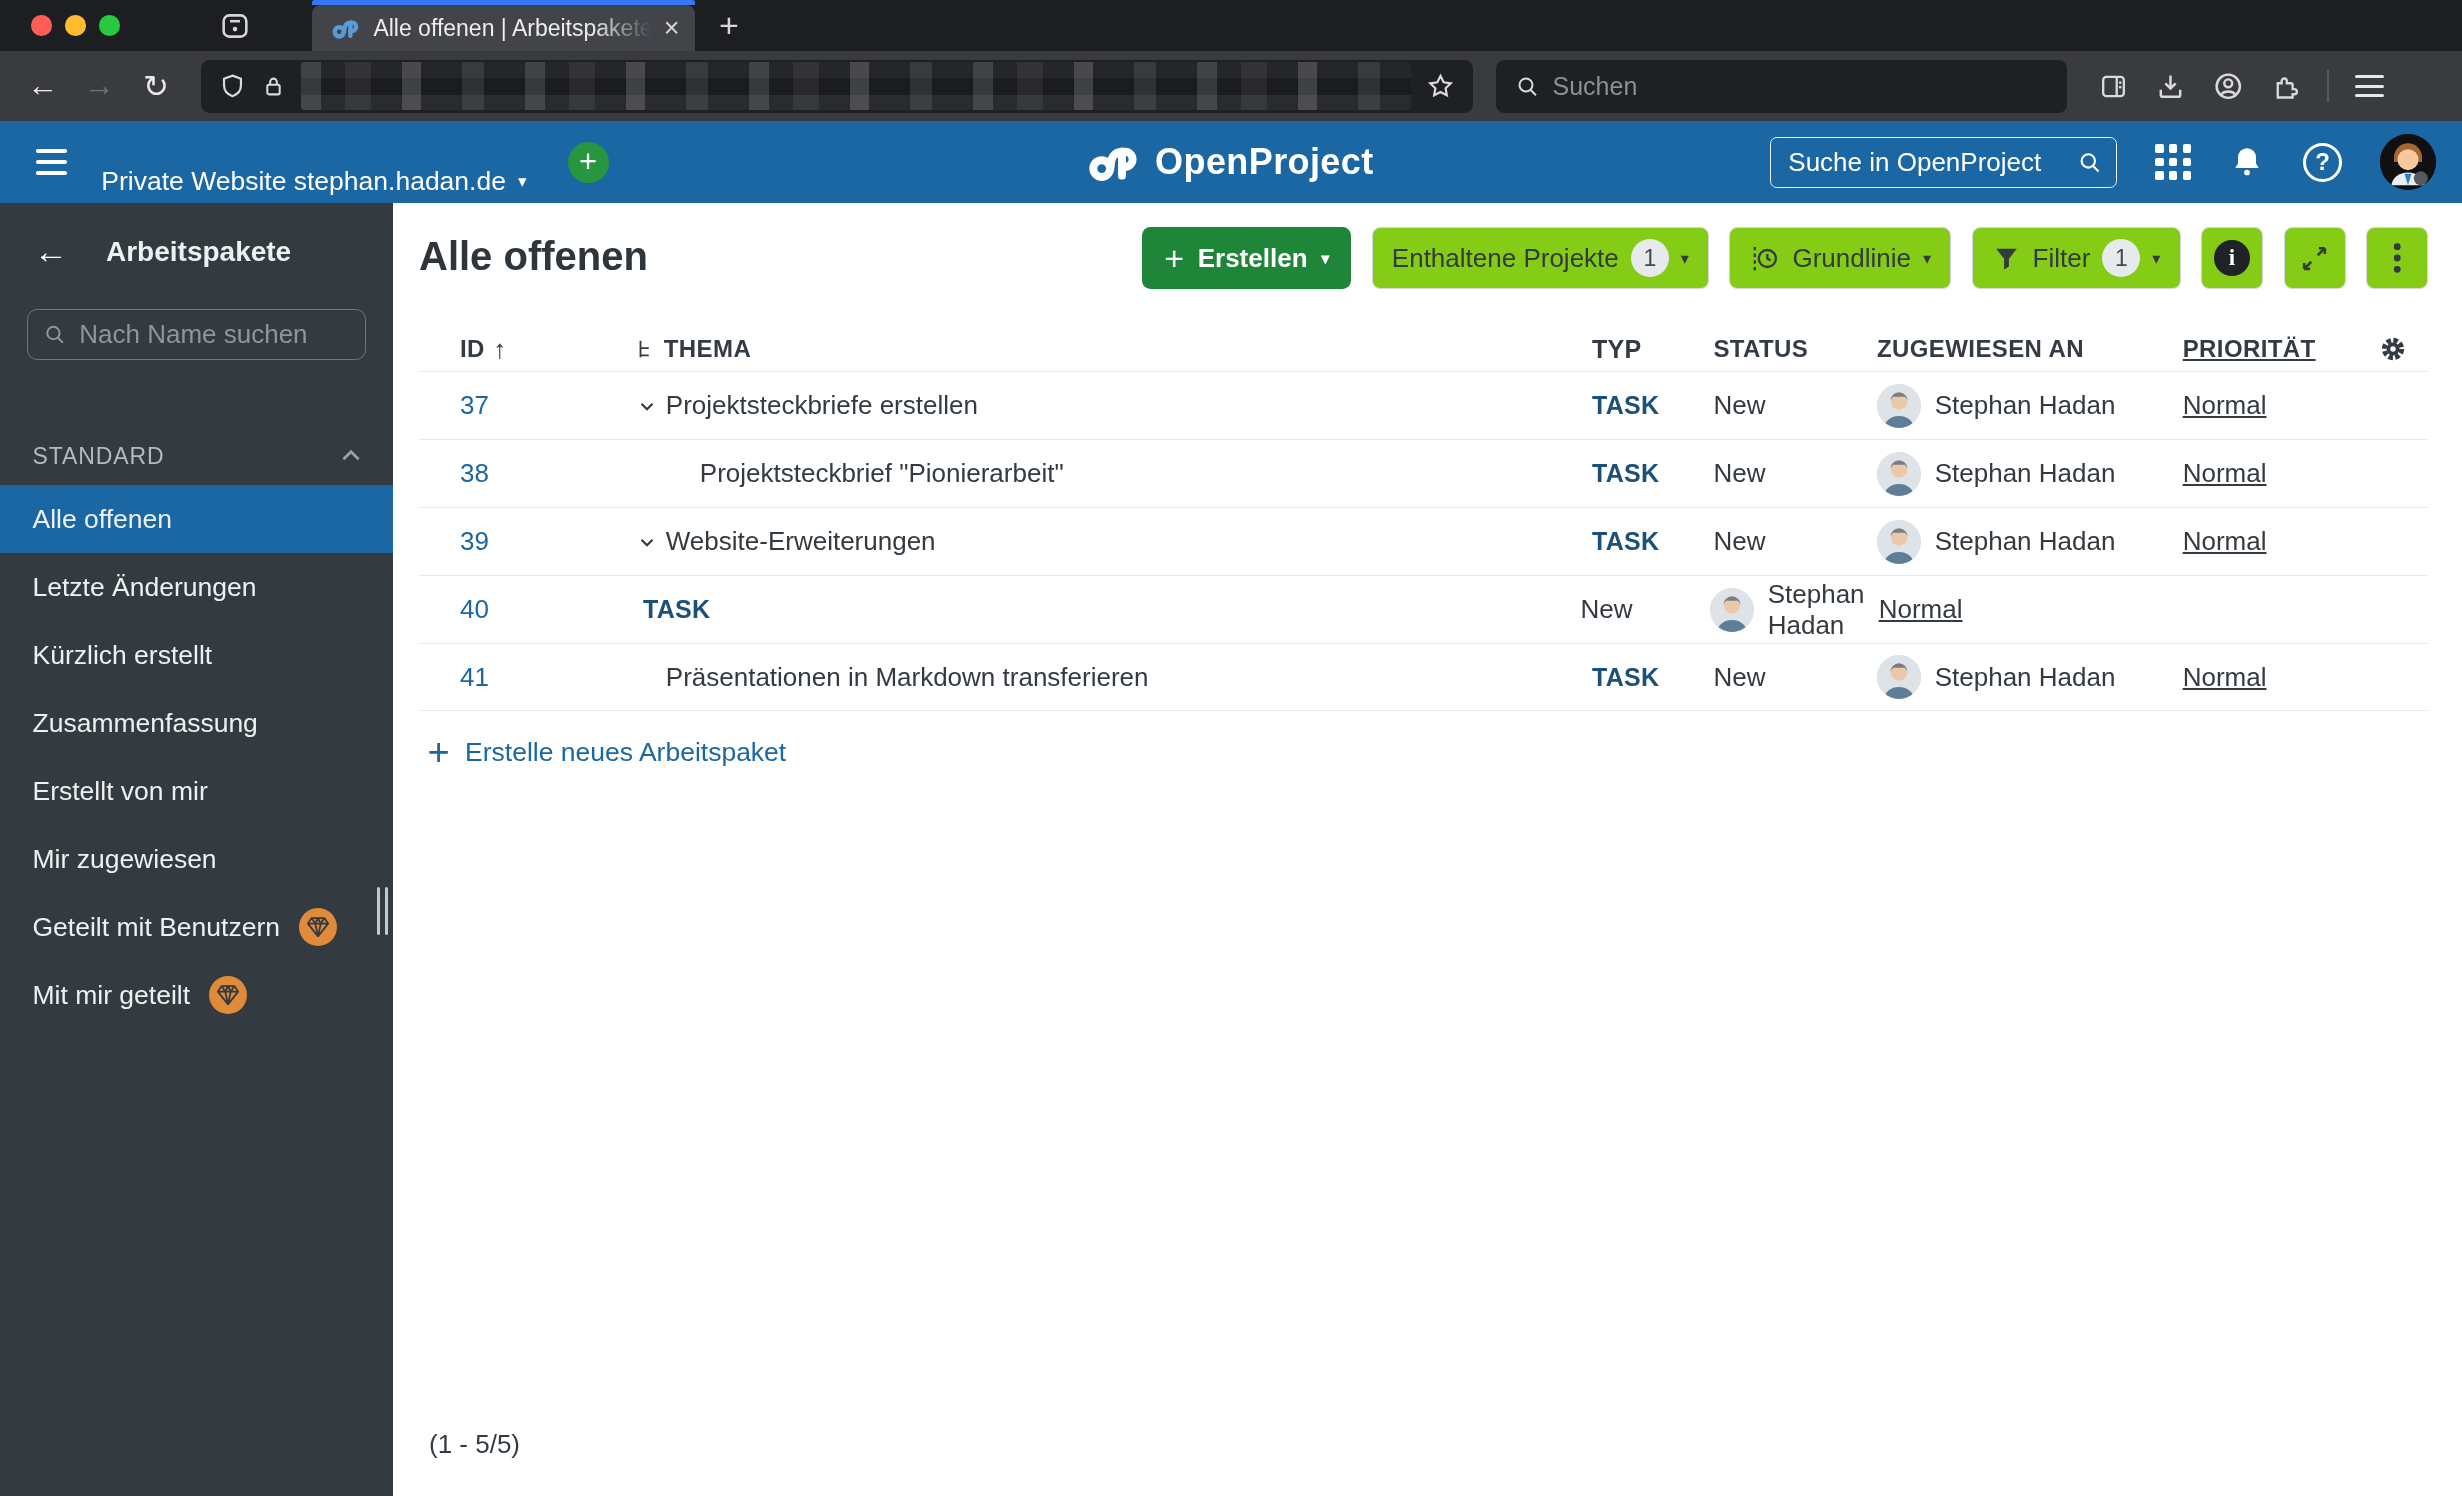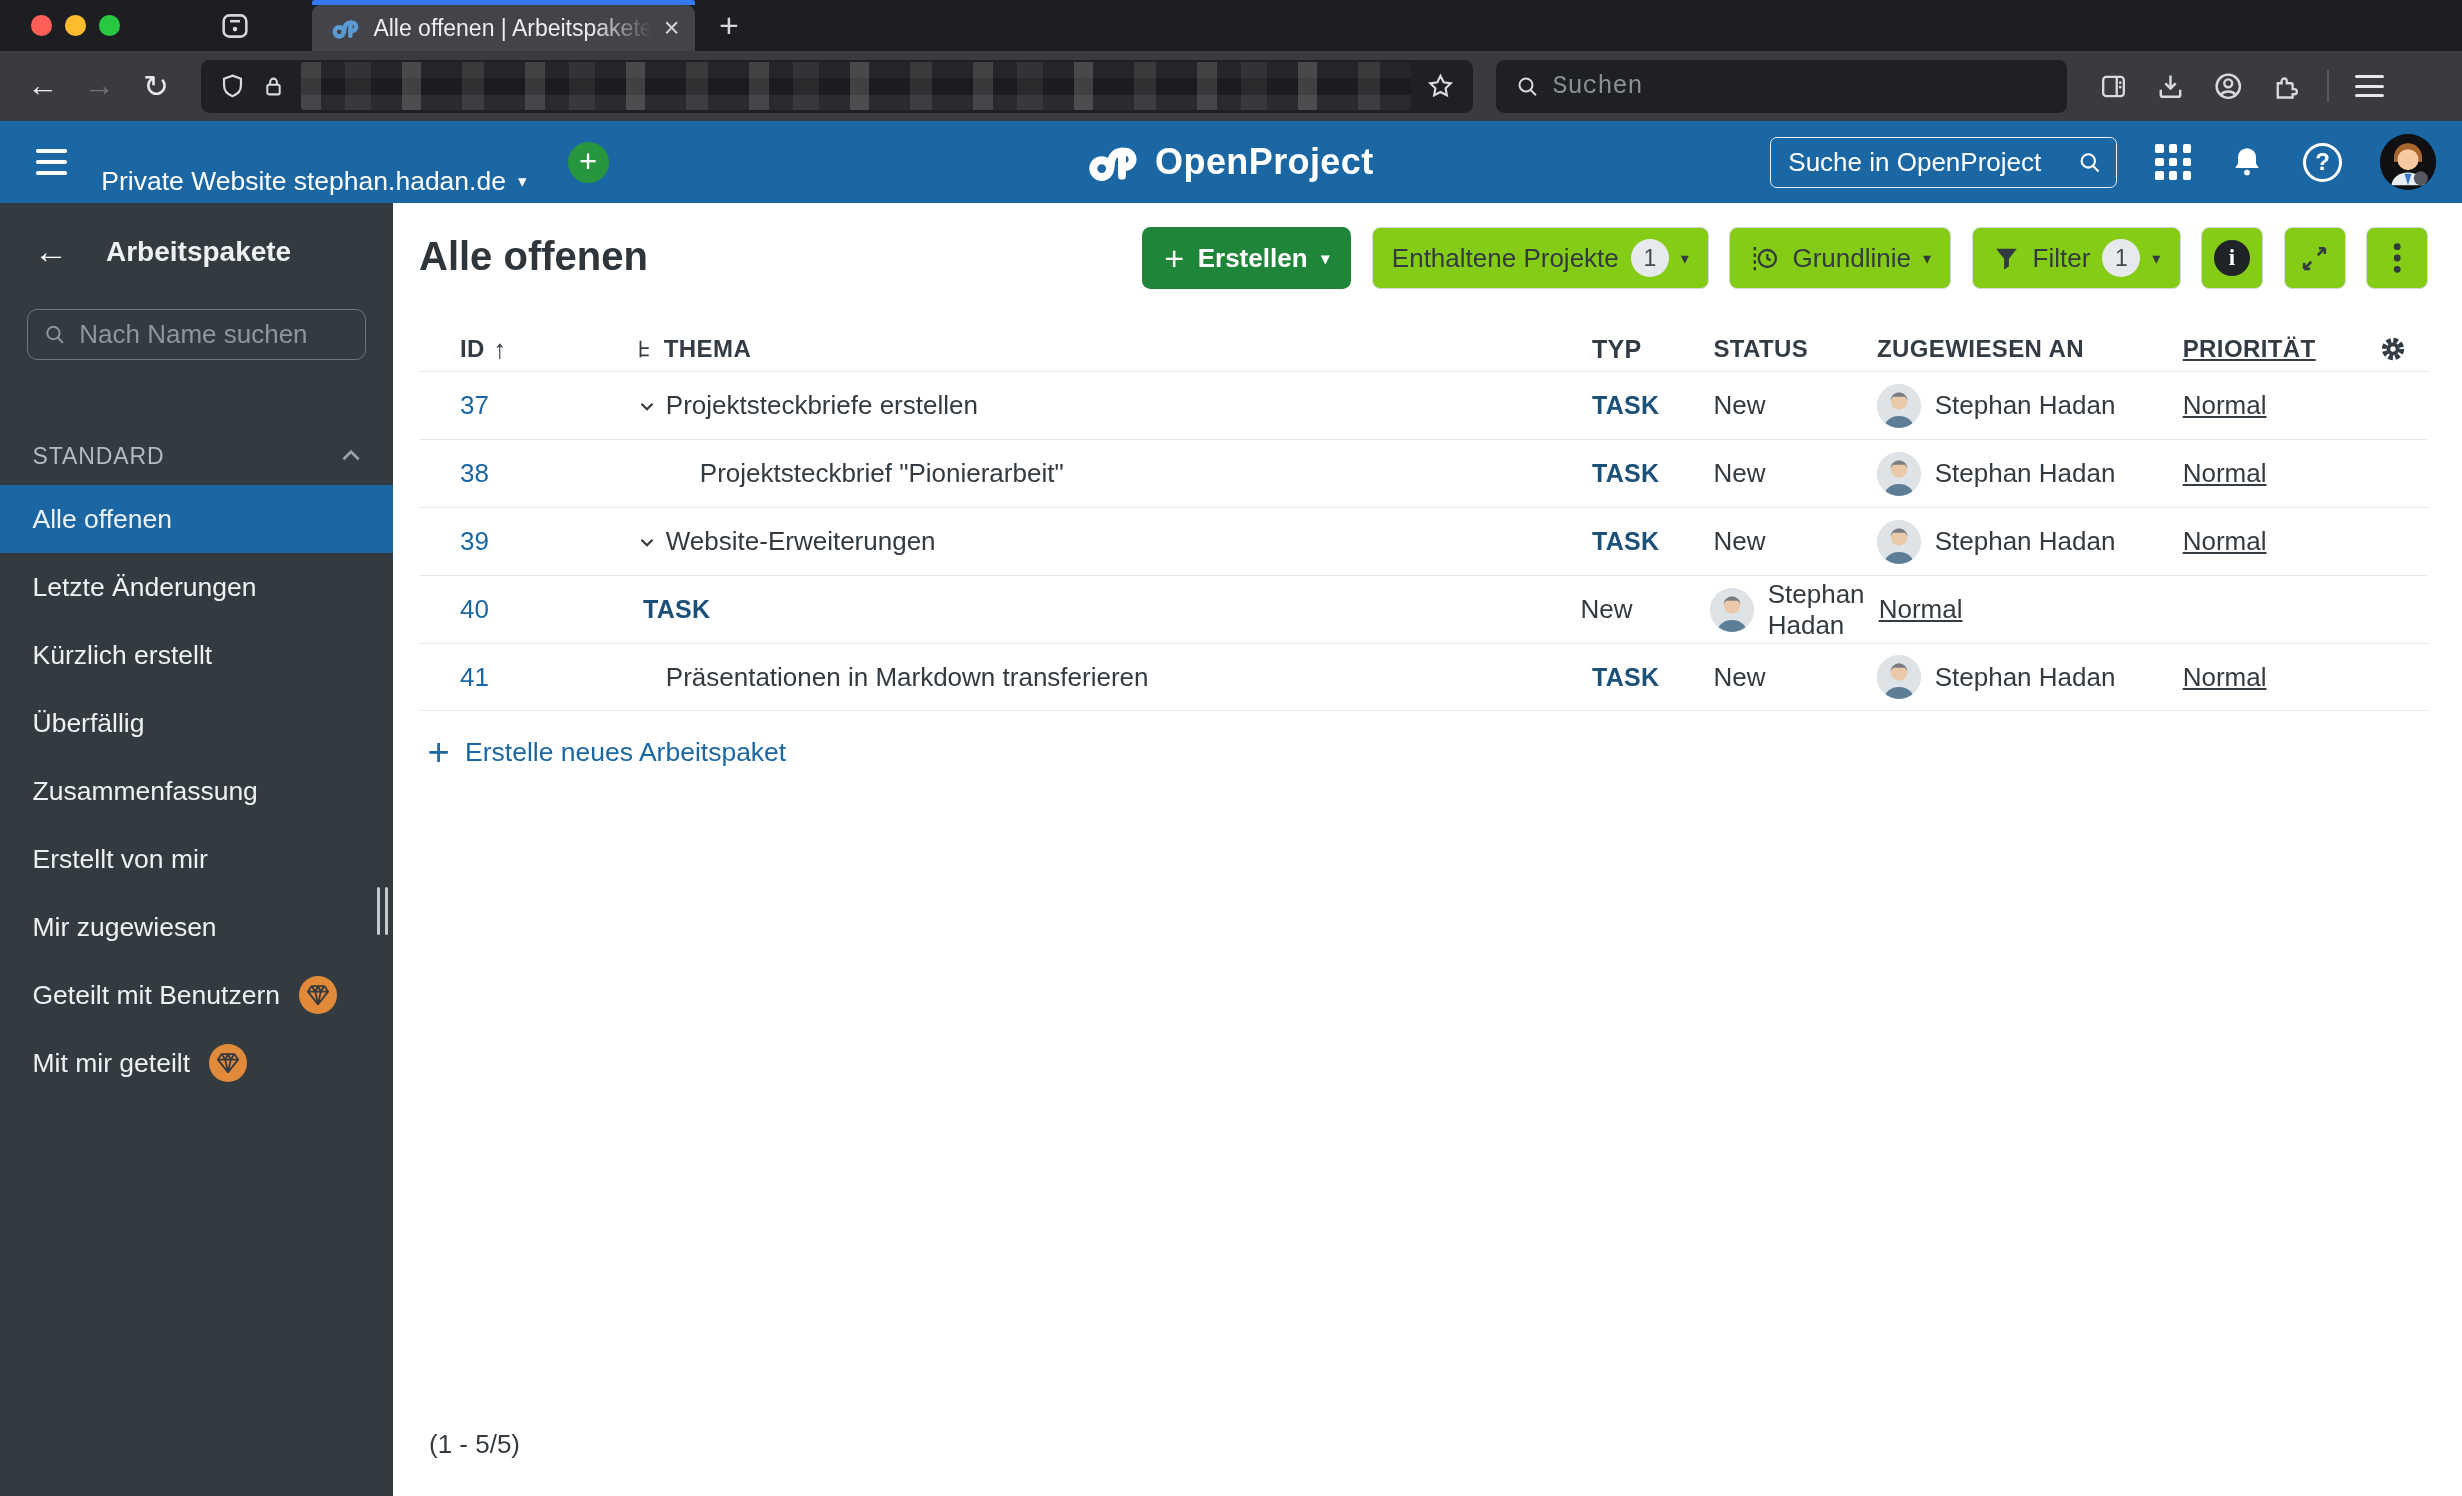--- a/index.html
+++ b/index.html
@@ -23,21 +23,21 @@
   .navbar { height:70px; background:#3a3b3f; display:flex; align-items:center; padding:0 19px; gap:8.5px; flex:0 0 auto; }
   .navbtn { color:#e7e8ea; font-size:31px; width:48px; text-align:center; }
   .navbtn.disabled { color:#6f7175; }
   .urlbar { height:53px; background:#1f2023; border-radius:8.5px; flex:0 0 auto; width:1272px; margin-left:12px; display:flex; align-items:center; padding:0 17px; gap:13.7px; }
   .pixels { flex:1; height:48px; border-radius:3.4px; opacity:.9;
     background-image:
       repeating-linear-gradient(90deg, rgba(255,255,255,.14) 0 20.5px, rgba(255,255,255,0) 20.5px 44px, rgba(255,255,255,.07) 44px 70px, rgba(255,255,255,0) 70px 101px, rgba(255,255,255,.18) 101px 120px, rgba(255,255,255,0) 120px 161px, rgba(255,255,255,.10) 161px 183px, rgba(255,255,255,0) 183px 224px),
       repeating-linear-gradient(0deg, rgba(255,255,255,.06) 0 15.4px, rgba(0,0,0,.12) 15.4px 32.5px, rgba(255,255,255,.03) 32.5px 48px);
   }
   .searchbar { height:53px; background:#1f2023; border-radius:8.5px; width:571px; margin-left:15.4px; display:flex; align-items:center; padding:0 19px; gap:12px; }
-  .searchbar input { background:transparent; border:none; outline:none; color:#bef264; font-size:25px; width:100%; font-family:Liberation Mono, monospace; }
+  .searchbar input { background:transparent; border:none; outline:none; color:#bef264; font-size:25px; width:100%; font-family:Liberation Sans, sans-serif; }
   .searchbar input::placeholder { color:#8b9095; }
   .nav-icons { display:flex; align-items:center; gap:26px; margin-left:22px; }
   .vdiv { width:1.7px; height:32.5px; background:#55575c; }
   .hamb { display:flex; flex-direction:column; gap:6.8px; width:29px; }
   .hamb span { height:3px; background:#e7e8ea; border-radius:1.7px; }
 
   
   .op-header { height:82px; background:#1a67a3; display:flex; align-items:center; padding:0 26px; position:relative; color:#fff; flex:0 0 auto; }
   .op-hamb { display:flex; flex-direction:column; gap:6.8px; width:31px; margin:0 34px 0 10.3px; }
   .op-hamb span { height:4.3px; background:#fff; border-radius:1.7px; }
@@ -305,24 +305,20 @@
           <div class="sb-item">
             <span>Letzte Änderungen</span>
 
           </div>
 
           <div class="sb-item">
             <span>Kürzlich erstellt</span>
 
           </div>
 
-          <div class="sb-item">
-            <span>Überfällig</span>
-
-          </div>
 
           <div class="sb-item">
             <span>Zusammenfassung</span>
 
           </div>
 
           <div class="sb-item">
             <span>Erstellt von mir</span>
 
           </div>

